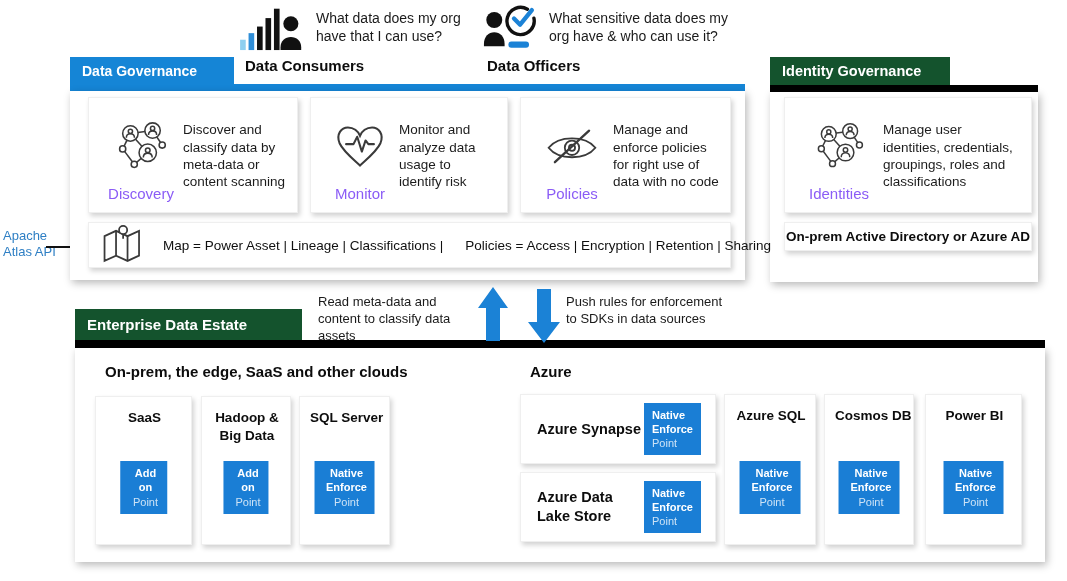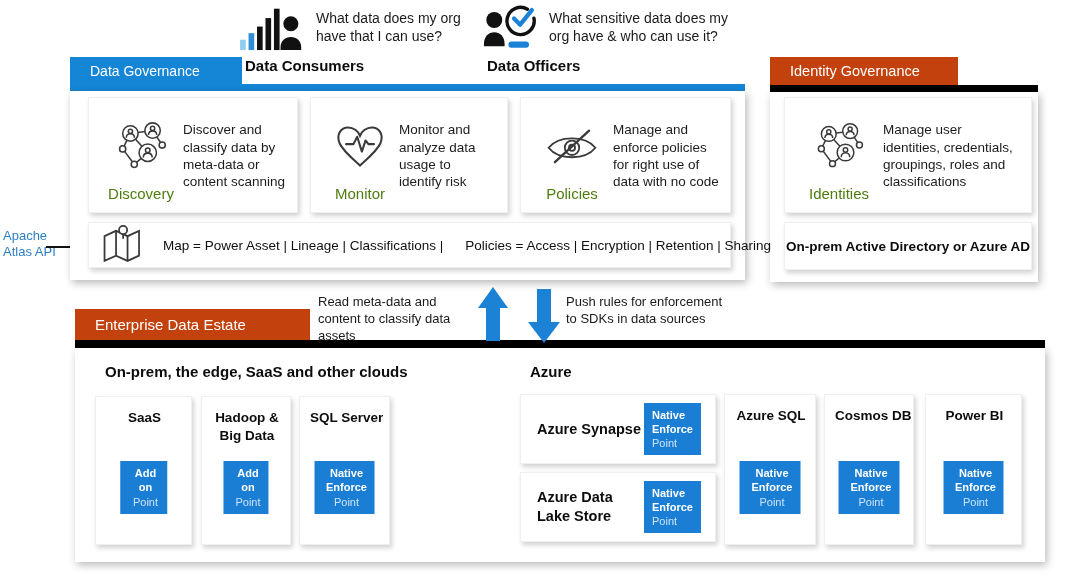--- a/index.html
+++ b/index.html
@@ -1,35 +1,35 @@
 <!DOCTYPE html>
 <html><head>
 <meta charset="utf-8">
 <style>
   html,body{margin:0;padding:0;background:#fff;}
   .canvas{position:relative;width:1067px;height:581px;background:#fff;overflow:hidden;
           font-family:"Liberation Sans",sans-serif;color:#1b1b1b;}
   .abs{position:absolute;}
   
-  .tab{position:absolute;display:flex;align-items:center;padding-left:20px;color:#fff;
-       font-weight:normal;z-index:2;}
+  .tab{position:absolute;display:flex;align-items:center;padding-left:12px;color:#fff;
+       font-weight:bold;z-index:2;}
   .tab-blue{background:#1585d6;}
-  .tab-black{background:#c2410c;}
+  .tab-black{background:#14532d;}
   .bar{position:absolute;z-index:1;}
   .bar-blue{background:#1585d6;}
   .bar-black{background:#000;}
   
   .panel{position:absolute;background:#fff;box-shadow:2px 3px 8px rgba(0,0,0,.28);z-index:1;}
   .card{position:absolute;background:#fff;border:1px solid #efefef;
         box-shadow:2px 3px 5px rgba(0,0,0,.18);z-index:2;box-sizing:border-box;}
   
   .gov-card{display:flex;padding:8px 10px 6px 10px;}
   .gov-left{width:84px;display:flex;flex-direction:column;align-items:center;flex-shrink:0;}
   .gov-icon{flex:1;display:flex;align-items:center;}
-  .gov-name{font-size:15px;color:#4d7c0f;padding-bottom:4px;}
+  .gov-name{font-size:15px;color:#8b5cf6;padding-bottom:4px;}
   .gov-desc{flex:1;display:flex;align-items:center;font-size:13.5px;line-height:1.28;color:#1c1c1c;}
   
   .map-card{display:flex;align-items:center;gap:16px;padding:0 12px;}
   .map-texts{display:flex;gap:22px;font-size:13.5px;color:#101010;white-space:nowrap;}
   
   .persona-q{position:absolute;font-size:14px;line-height:1.25;color:#1a1a1a;}
   .persona-label{position:absolute;font-weight:bold;font-size:15px;color:#0d0d0d;}
   
   .atlas{position:absolute;color:#2e7fc4;font-size:13px;line-height:1.25;font-weight:400;}
   
@@ -194,21 +194,21 @@
             <path d="M35.8,16.5 c0-2.8 1.8-4.2 4.2-4.2 s4.2,1.4 4.2,4.2"></path>
           <circle cx="35" cy="32.4" r="2.4"></circle>
             <path d="M30.4,40 c0-3 2-4.6 4.6-4.6 s4.6,1.6 4.6,4.6"></path>
         </svg>
       </div>
       <div class="gov-name">Identities</div>
     </div>
     <div class="gov-desc">Manage user identities, credentials, groupings, roles and classifications</div>
   </div>
 
-  <div class="card ad-card" style="left:784px;top:222px;width:248px;height:48px;">On-prem Active Directory or Azure AD</div>
+  <div class="card ad-card" style="left:784px;top:222px;width:248px;height:29px;">On-prem Active Directory or Azure AD</div>
 
   <div class="flow-text" style="left:318px;top:294px;width:162px;">Read meta-data and content to classify data assets</div>
   <div class="flow-arrow" style="left:478px;top:287px;">
     <svg width="30" height="54" viewBox="0 0 30 54">
       <polygon points="15,0 30,21 22,21 22,54 8,54 8,21 0,21" fill="#1b82d6"></polygon>
     </svg>
   </div>
   <div class="flow-arrow" style="left:528px;top:289px;">
     <svg width="32" height="54" viewBox="0 0 32 54">
       <polygon points="16,54 0,33 9,33 9,0 23,0 23,33 32,33" fill="#1b82d6"></polygon>

